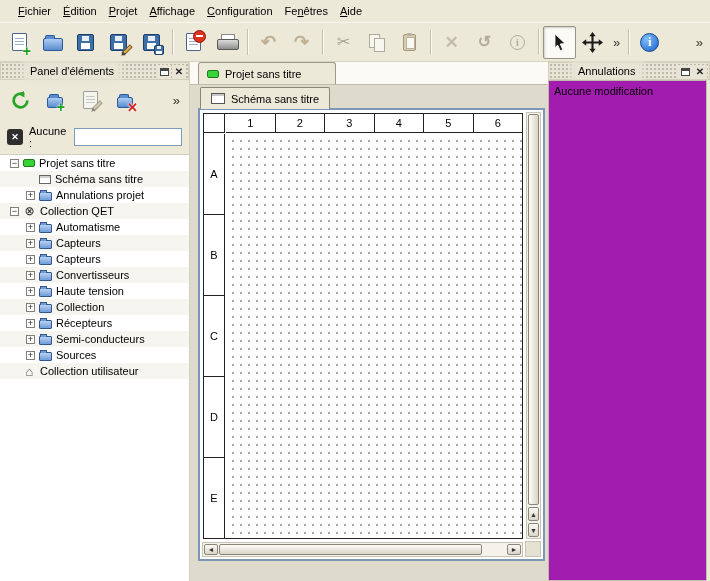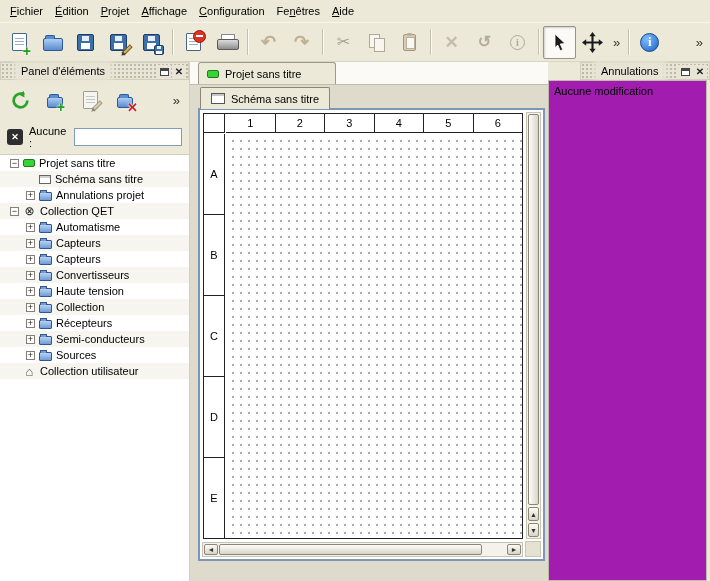--- a/index.html
+++ b/index.html
@@ -1,21 +1,21 @@
 <!DOCTYPE html>
 <html><head>
 <meta charset="utf-8">
 <style>
   * { margin:0; padding:0; box-sizing:border-box; }
   html,body { width:710px; height:581px; }
   body { font-family:"Liberation Sans", sans-serif; font-size:11px; color:#000; background:#ece9d8; }
   .app { position:relative; width:710px; height:581px; overflow:hidden; background:#ece9d8; }
 
   
-  .menubar { position:absolute; top:0; left:0; right:0; height:22px; display:flex; align-items:center; padding-left:4px; }
+  .menubar { position:absolute; top:0; left:0; right:0; height:22px; display:flex; align-items:center; padding-left:12px; }
   .menu-item { padding:3px 6px; cursor:default; }
 
   
   .toolbar { position:absolute; top:22px; left:0; right:0; height:40px; display:flex; align-items:center; padding:0 3px; border-top:1px solid #f8f6ee; border-bottom:1px solid #d8d4c4; }
   .tbtn { width:33px; height:33px; position:relative; display:flex; align-items:center; justify-content:center; border:1px solid transparent; border-radius:2px; flex:none; }
   .tbtn.pressed { border:1px solid #979385; background:#fbfaf6; box-shadow:inset 1px 1px 2px rgba(0,0,0,.18); }
   .sep { width:1px; height:26px; background:#c4c0b0; box-shadow:1px 0 0 #fbfaf4; margin:0 4px; flex:none; }
   .spacer { flex:1; }
   .chev { font-size:13px; color:#333; padding:0 4px; flex:none; }
 
@@ -49,21 +49,21 @@
   .ic-copy::before { content:""; position:absolute; left:1px; top:0; width:9px; height:12px; background:#f8f6f0; border:1px solid #b0a898; }
   .ic-copy::after { content:""; position:absolute; left:6px; top:4px; width:9px; height:12px; background:#f8f6f0; border:1px solid #b0a898; }
   .ic-paste { width:13px; height:17px; background:#d8cbb0; border:1px solid #a89878; border-radius:2px; position:relative; }
   .ic-paste::before { content:""; position:absolute; top:-2px; left:3px; width:5px; height:3px; background:#b8b0a0; border-radius:1px; }
   .ic-paste::after { content:""; position:absolute; bottom:1px; left:2px; width:7px; height:10px; background:#faf8f2; border:1px solid #b8b0a0; }
   .ic-info-dis { width:15px; height:15px; border-radius:50%; border:1px solid #b0a898; color:#b0a898; font-size:10px; font-weight:bold; font-family:"Liberation Serif", serif; display:flex; align-items:center; justify-content:center; }
   .ic-info { width:19px; height:19px; border-radius:50%; background:radial-gradient(circle at 35% 30%, #7fc0ff, #1a5fc8); border:1px solid #14488e; color:#fff; font-weight:bold; font-family:"Liberation Serif", serif; display:flex; align-items:center; justify-content:center; font-size:13px; }
 
   
   .dock-title { position:relative; height:18px; background-color:#e9e5d6; background-image:radial-gradient(#bdb9a8 1px, transparent 1.2px); background-size:4px 4px; display:flex; align-items:center; border:1px solid #d2ceba; }
-  .dock-title .label { background:#e9e5d6; box-shadow:0 0 5px 4px #e9e5d6; padding:0 3px; margin-left:17px; white-space:nowrap; }
+  .dock-title .label { background:#e9e5d6; box-shadow:0 0 5px 4px #e9e5d6; padding:0 3px; margin-left:26px; white-space:nowrap; }
   .dock-btns { position:absolute; right:2px; top:2px; display:flex; }
   .dock-btn { width:14px; height:14px; display:flex; align-items:center; justify-content:center; background:#e9e5d6; margin-left:1px; }
   .ic-float { width:9px; height:8px; border:1px solid #444; border-top-width:3px; background:#fff; }
   .ic-close-x { font-size:10px; font-weight:bold; color:#222; line-height:1; }
 
   
   .dock-left { position:absolute; left:0; top:62px; width:190px; height:519px; border-right:1px solid #d4d0c0; }
   .panel-toolbar { position:absolute; top:18px; left:0; right:0; height:40px; display:flex; align-items:center; gap:5px; padding:0 5px; }
   .pbtn { width:30px; height:30px; display:flex; align-items:center; justify-content:center; position:relative; border:1px solid transparent; border-radius:2px; flex:none; }
   .pbtn.dis { opacity:.55; filter:grayscale(.6); }
@@ -106,21 +106,21 @@
   .sbtn { position:absolute; background:linear-gradient(#fbfaf6,#d8d4c6); border:1px solid #8a8678; border-radius:2px; display:flex; align-items:center; justify-content:center; font-size:7px; color:#333; }
   .vup { left:1px; right:1px; bottom:17px; height:14px; }
   .vdown { left:1px; right:1px; bottom:1px; height:14px; }
   .hscroll { position:absolute; left:2px; bottom:2px; right:20px; height:15px; background:#f4f2ea; border:1px solid #c8c4b4; }
   .hleft { top:1px; bottom:1px; left:1px; width:14px; }
   .hright { top:1px; bottom:1px; right:1px; width:14px; }
   .hthumb { position:absolute; top:1px; bottom:1px; left:16px; right:40px; background:linear-gradient(#fdfdfb,#d8d4c6); border:1px solid #8a8678; border-radius:2px; }
   .scorner { position:absolute; right:2px; bottom:2px; width:16px; height:16px; background:#e6e2d2; border:1px solid #c8c4b4; }
 
   
-  .dock-right { position:absolute; left:548px; top:62px; width:162px; height:519px;padding-left:32px; }
+  .dock-right { position:absolute; left:548px; top:62px; width:162px; height:519px; }
   .undo-view { position:absolute; top:18px; left:0; right:3px; bottom:0; background:#a21caf; border:1px solid #c0bcac; padding:4px 5px; }
 
   svg { display:block; }
 </style>
 </head>
 <body>
 
 <div class="app">
 
   <div class="menubar">

